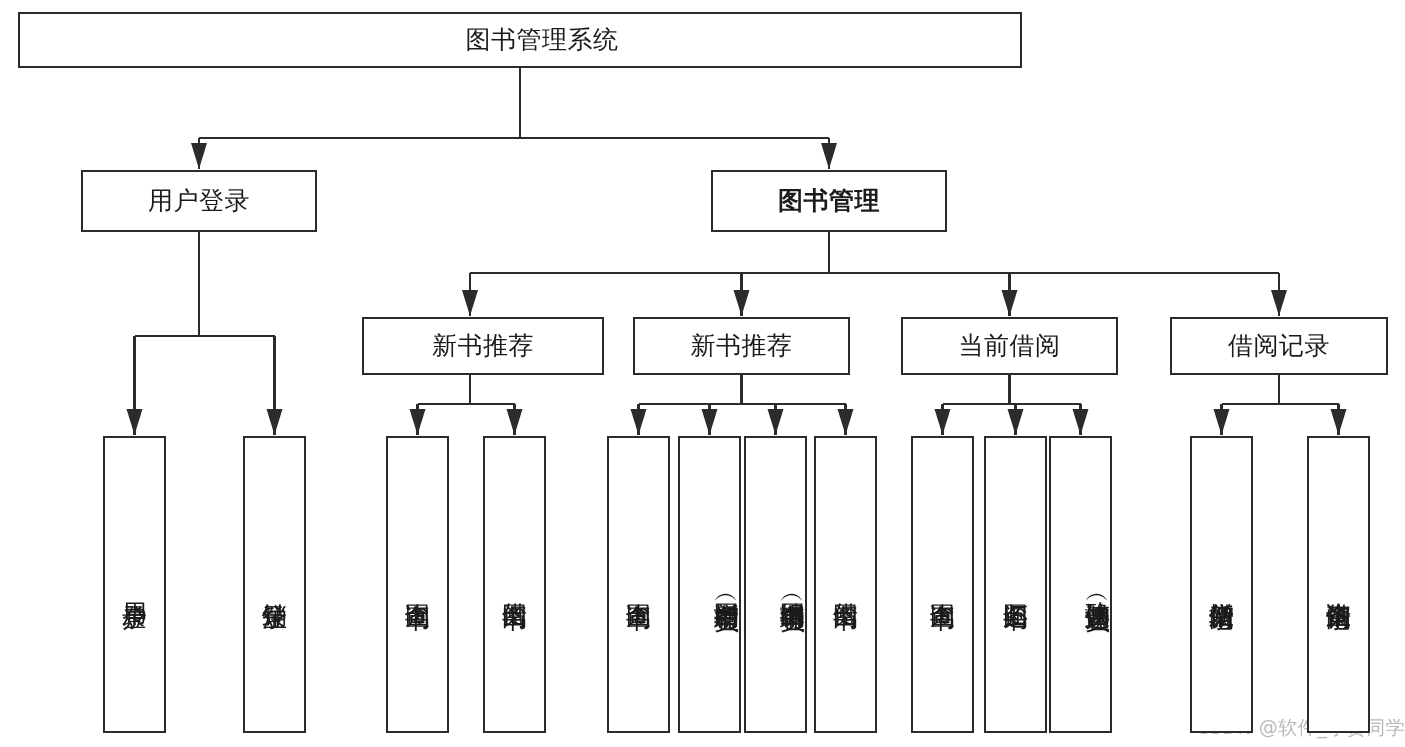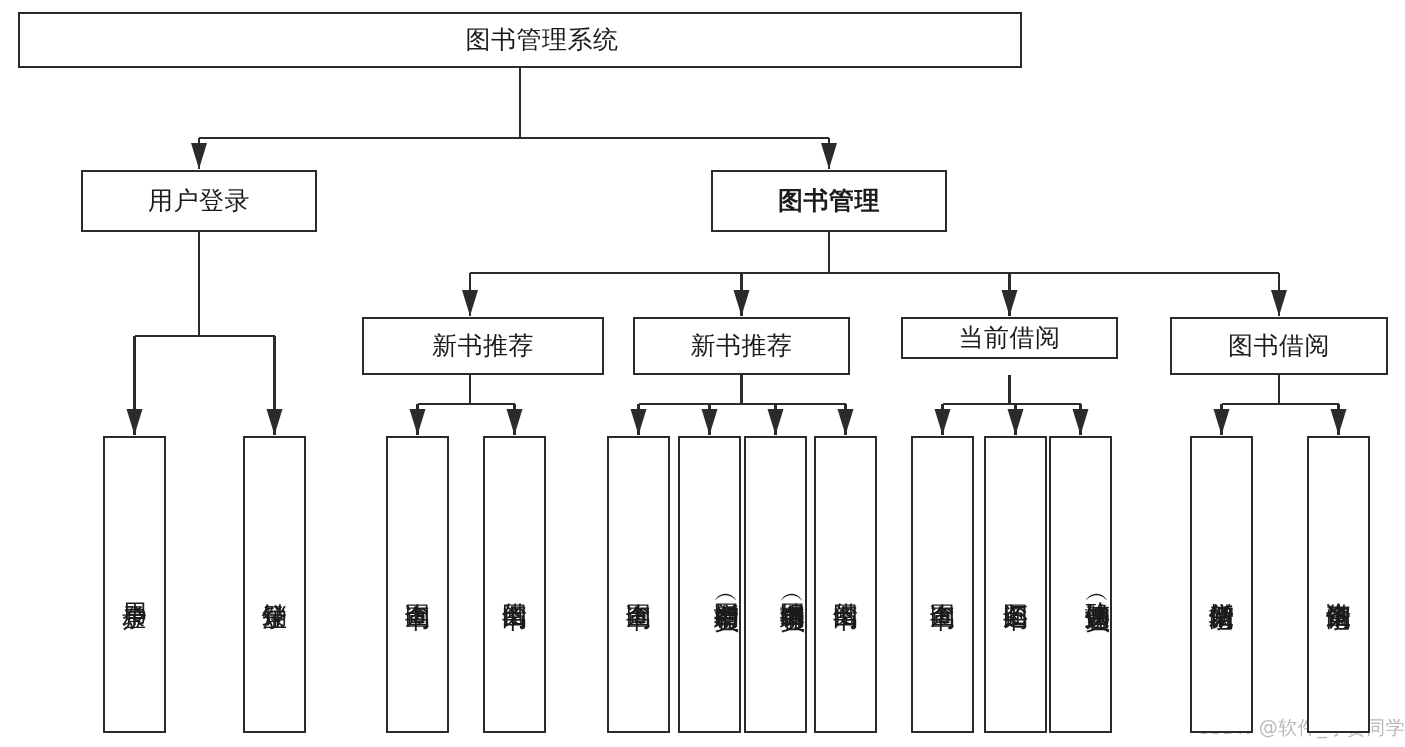--- a/index.html
+++ b/index.html
@@ -139,25 +139,25 @@
     </div>
     <div class="node-box horiz" style="left: 711px; top: 170px; width: 236px; height: 62px; font-weight: bold;">
       <span class="node-label">图书管理</span>
     </div>
     <div class="node-box horiz" style="left: 362px; top: 317px; width: 242px; height: 58px;">
       <span class="node-label">新书推荐</span>
     </div>
     <div class="node-box horiz" style="left: 633px; top: 317px; width: 217px; height: 58px;">
       <span class="node-label">新书推荐</span>
     </div>
-    <div class="node-box horiz" style="left: 901px; top: 317px; width: 217px; height: 42px;">
+    <div class="node-box horiz" style="left: 901px; top: 317px; width: 217px; height: 58px;">
       <span class="node-label">当前借阅</span>
     </div>
     <div class="node-box horiz" style="left: 1170px; top: 317px; width: 218px; height: 58px;">
-      <span class="node-label">图书借阅</span>
+      <span class="node-label">借阅记录</span>
     </div>
     <div class="node-box vert centered" style="left: 103px; top: 436px; width: 63px; height: 297px;">
       <span class="node-label">用户登录</span>
     </div>
     <div class="node-box vert centered" style="left: 243px; top: 436px; width: 63px; height: 297px;">
       <span class="node-label">注销登录</span>
     </div>
     <div class="node-box vert centered" style="left: 386px; top: 436px; width: 63px; height: 297px;">
       <span class="node-label">查询图书</span>
     </div>

